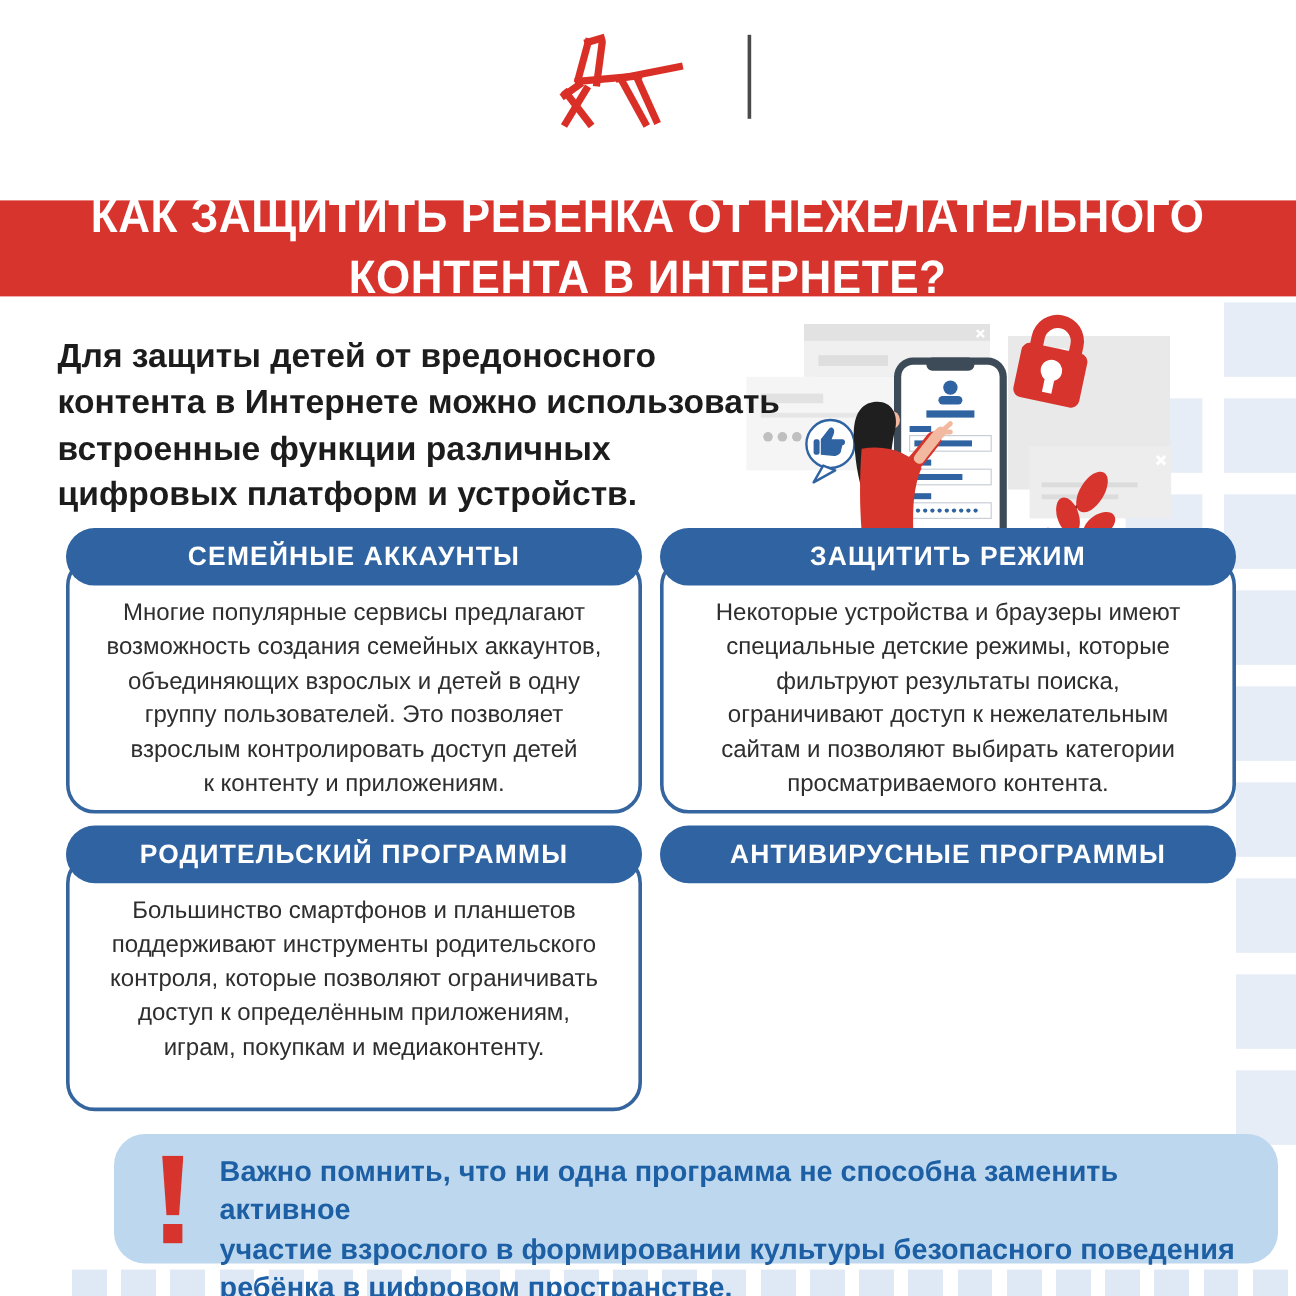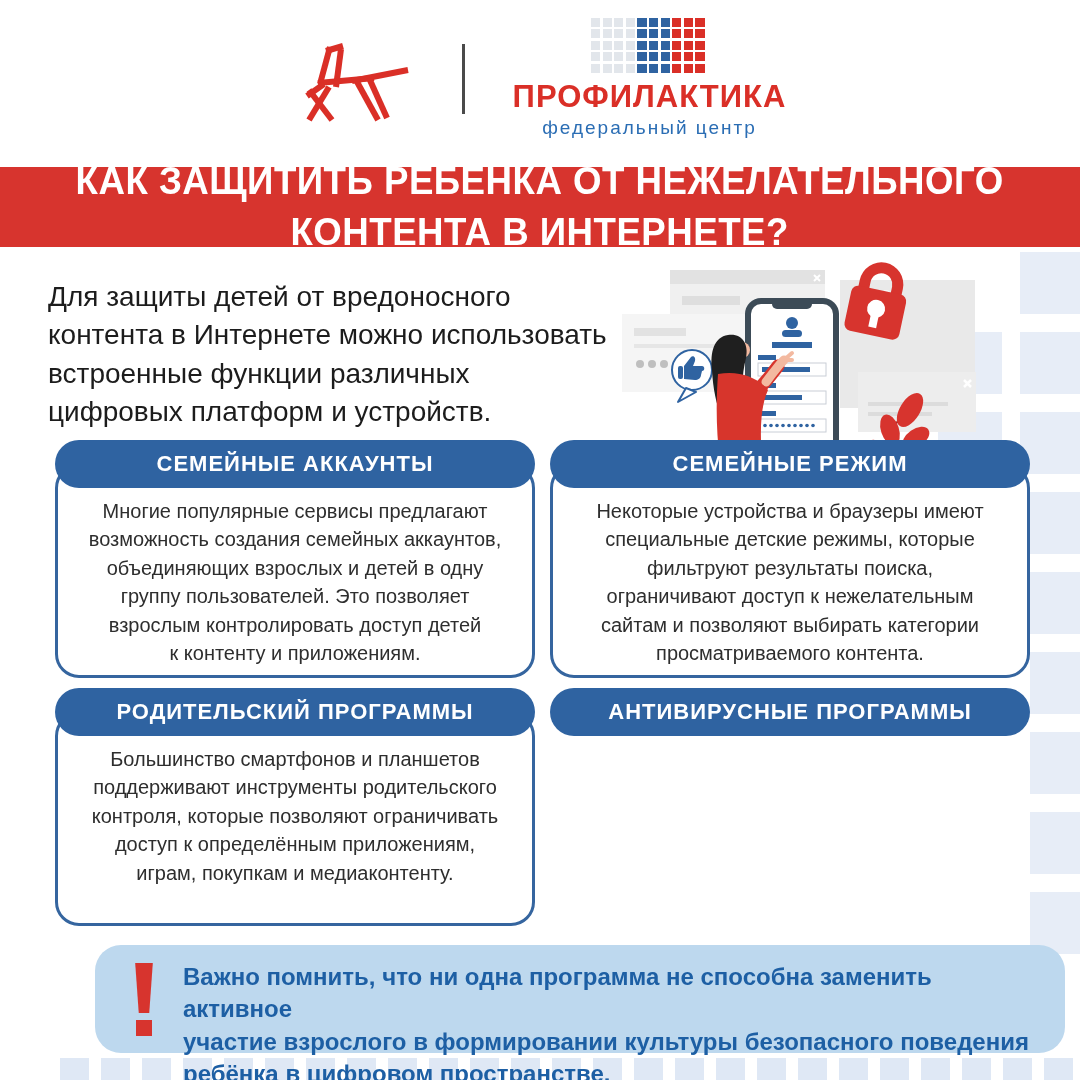--- a/index.html
+++ b/index.html
@@ -24,21 +24,21 @@
   .brand-title{color:var(--brand-red,#da2f27);font-weight:bold;font-size:31px;letter-spacing:1px;line-height:1;}
   .brand-subtitle{color:#2a6db4;font-size:19px;letter-spacing:2px;margin-top:5px;}
 
   
   .banner{position:absolute;top:135px;left:0;width:1080px;height:80px;background:var(--accent-red,#d7342e);z-index:2;
     display:flex;align-items:center;justify-content:center;margin-top:32px;}
   .banner-title{color:#fff;font-weight:bold;font-size:39px;line-height:1.3;text-align:center;white-space:pre-line;
     display:inline-block;transform:scaleX(.94);letter-spacing:.5px;}
 
   
-  .intro{position:absolute;left:48px;top:278px;width:648px;font-size:28px;font-weight:normal;color:#1c1c1c;
+  .intro{position:absolute;left:48px;top:278px;width:648px;font-size:28px;font-weight:bold;color:#1c1c1c;
     line-height:1.37;white-space:pre-line;z-index:2;}
 
   
   .illustration{position:absolute;left:620px;top:252px;width:420px;height:210px;z-index:1;}
 
   
   .card{position:absolute;width:480px;z-index:3;}
   .card-head{position:relative;z-index:1;height:48px;background:var(--primary-blue,#2f63a1);border-radius:24px;
     display:flex;align-items:center;justify-content:center;color:#fff;font-weight:bold;font-size:22px;letter-spacing:1px;}
   .card-body{margin-top:-24px;height:214px;box-sizing:border-box;background:#fff;border:3px solid var(--card-border-blue,#35659f);
@@ -81,25 +81,20 @@
         <path d="M24,49 L80,44"></path>
           <path d="M58,47 L114,36"></path>
         <path d="M30,50 L13,62"></path>
           <path d="M15,56 L38,86"></path>
           <path d="M35,53 L15,86"></path>
         <path d="M62,46 L84,86"></path>
           <path d="M75,44 L93,84"></path>
       </g>
     </svg>
     <div class="logo-divider"></div>
-    <div class="brand">
-      <div class="pixel-grid"></div>
-      <div class="brand-title">ПРОФИЛАКТИКА</div>
-      <div class="brand-subtitle">федеральный центр</div>
-    </div>
   </div>
 
   <div class="banner">
     <div class="banner-title">КАК ЗАЩИТИТЬ РЕБЁНКА ОТ НЕЖЕЛАТЕЛЬНОГО
 КОНТЕНТА В ИНТЕРНЕТЕ?</div>
   </div>
 
   <div class="intro">Для защиты детей от вредоносного
 контента в Интернете можно использовать
 встроенные функции различных
@@ -207,21 +202,21 @@
       <div class="card-text">Многие популярные сервисы предлагают
 возможность создания семейных аккаунтов,
 объединяющих взрослых и детей в одну
 группу пользователей. Это позволяет
 взрослым контролировать доступ детей
 к контенту и приложениям.</div>
     </div>
   </div>
 
   <div class="card" style="left:550px;top:440px;">
-    <div class="card-head">СЕМЕЙНЫЕ РЕЖИМ</div>
+    <div class="card-head">ЗАЩИТИТЬ РЕЖИМ</div>
     <div class="card-body">
       <div class="card-text">Некоторые устройства и браузеры имеют
 специальные детские режимы, которые
 фильтруют результаты поиска,
 ограничивают доступ к нежелательным
 сайтам и позволяют выбирать категории
 просматриваемого контента.</div>
     </div>
   </div>
 

